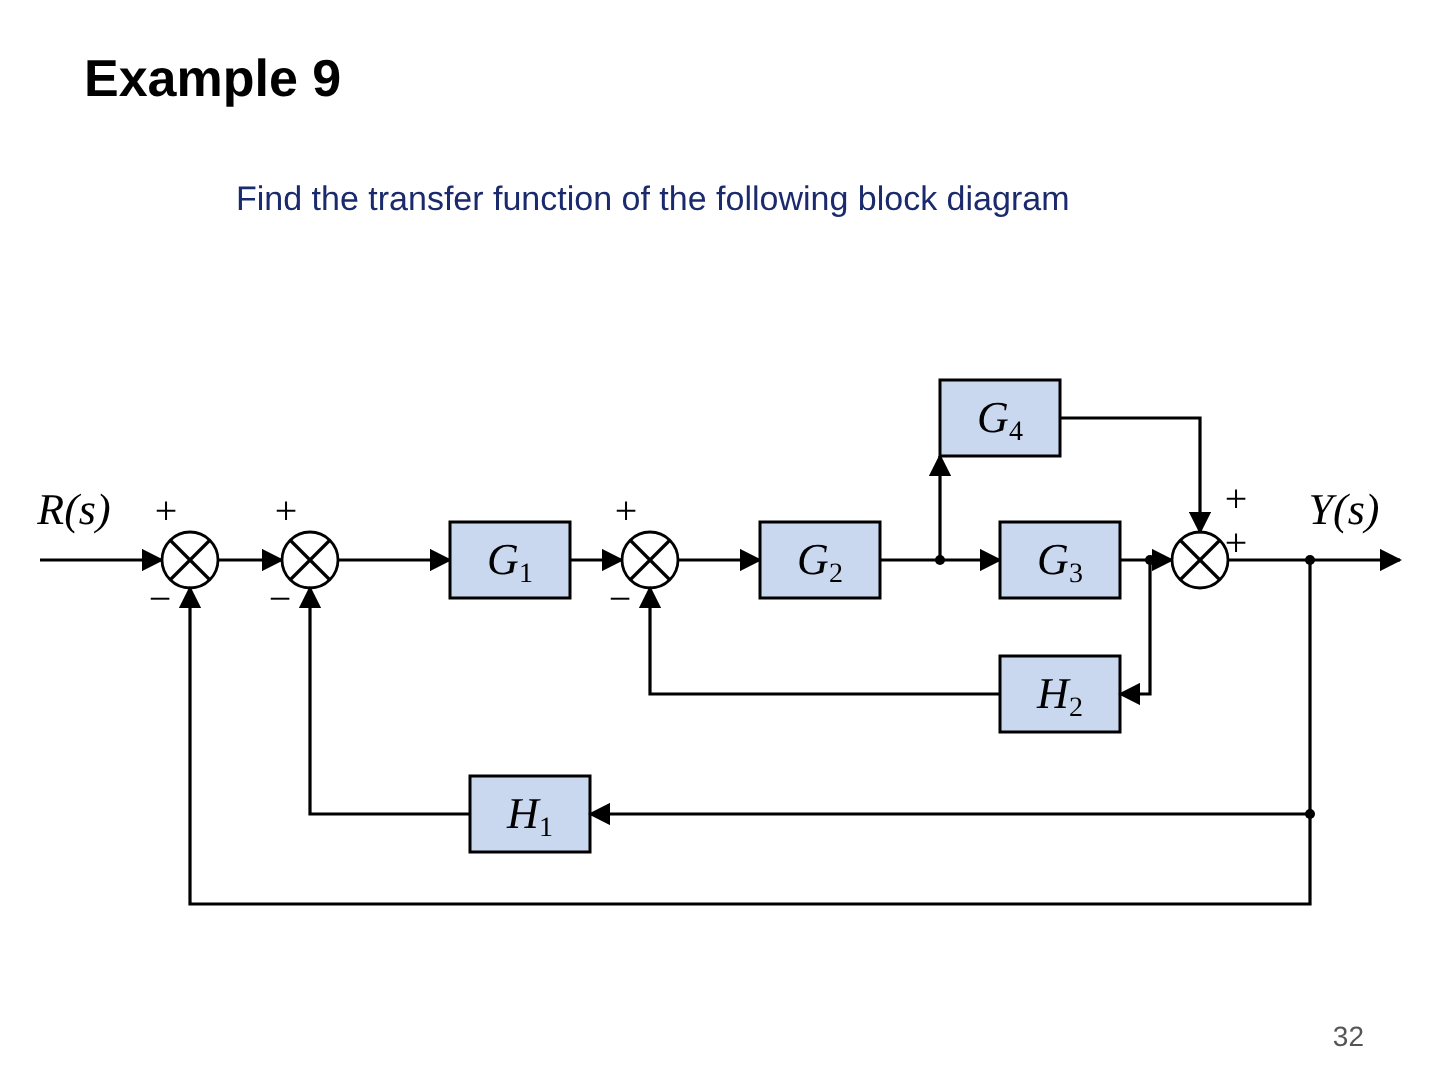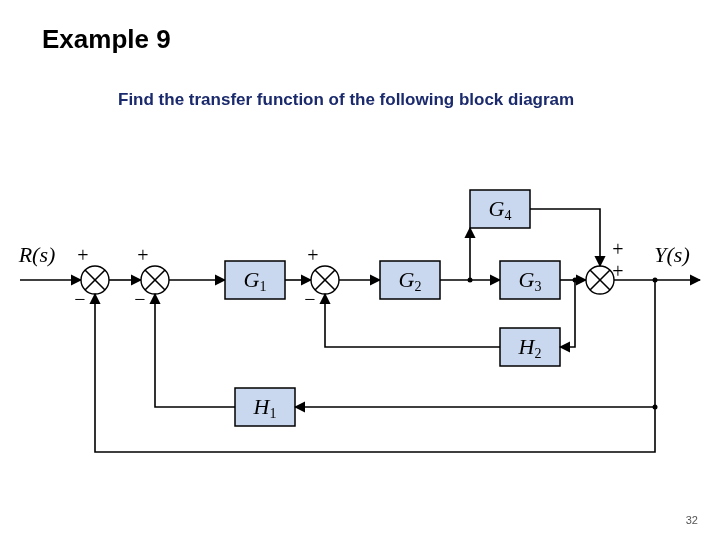--- a/index.html
+++ b/index.html
@@ -18,28 +18,28 @@
     left: 42px;
     top: 24px;
     font-size: 26px;
     font-weight: 700;
   }
   .subtitle {
     position: absolute;
     left: 118px;
     top: 90px;
     font-size: 17px;
-    font-weight: 700;
+    font-weight: 400;
     color: #1a2a6c;
   }
   .page-num {
     position: absolute;
-    right: 22px;
+    right: 38px;
     bottom: 14px;
-    font-size: 11px;
+    font-size: 14px;
     color: #555;
   }
   svg {
     position: absolute;
     left: 0;
     top: 0;
   }
   .blk {
     fill: #c9d8ef;
     stroke: #000;

